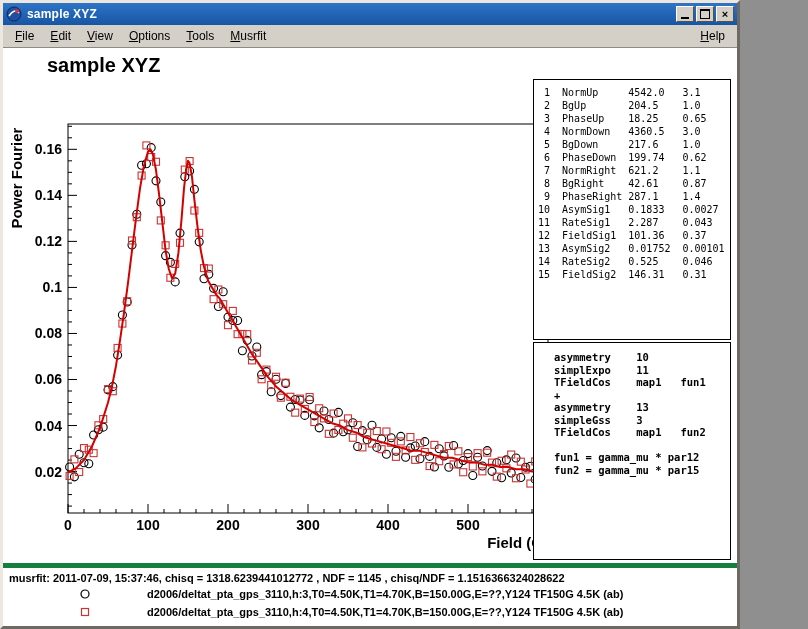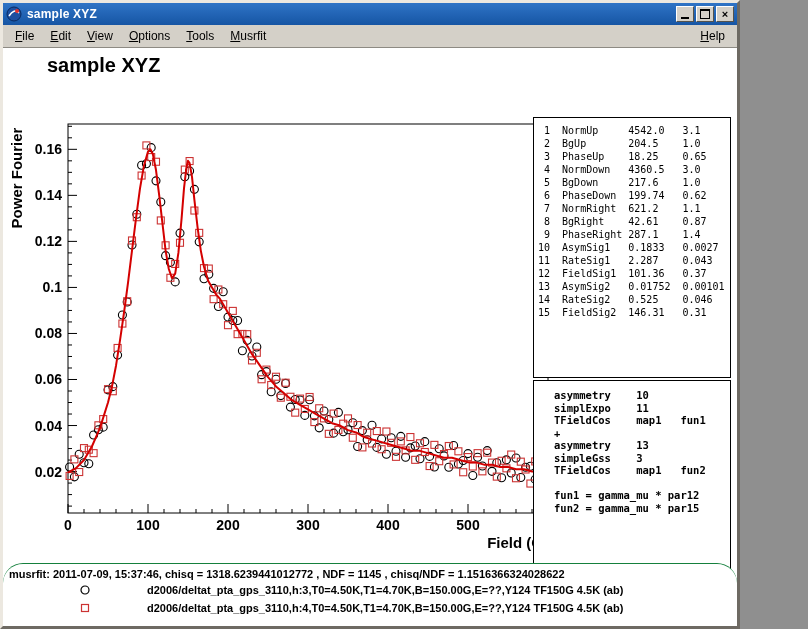--- a/index.html
+++ b/index.html
@@ -22,24 +22,24 @@
   .menu-left{display:flex;text-align:center;}
   .menu-right{margin-left:auto;display:flex;}
   .menu-item{padding:3px 8px;cursor:default;}
   .menu-item u{text-decoration:underline;}
   .canvas{flex:1;background:#ffffff;position:relative;}
   .plot-title{position:absolute;left:44px;top:6px;font-size:20px;font-weight:bold;color:#000;}
   #chart{position:absolute;left:0;top:45px;}
   #chart text{font-family:"Liberation Sans",sans-serif;font-weight:bold;fill:#000;}
   .param-box,.theory-box{position:absolute;right:6px;width:198px;border:1px solid #000;
     box-sizing:border-box;background:#fff;font-family:"DejaVu Sans Mono",monospace;
-    white-space:pre;overflow:hidden;color:#000;margin-top:38px;}
+    white-space:pre;overflow:hidden;color:#000;}
   .param-box{top:31px;height:261px;padding:6px 4px;font-size:10px;line-height:13px;}
   .theory-box{top:294px;height:218px;padding:8px 20px;font-size:10.5px;line-height:12.5px;font-weight:bold;}
-  .bottom-bar{position:absolute;left:0;right:0;top:515px;bottom:0;border-top:1px solid #15803d;background:#fff;border-radius:20px;}
+  .bottom-bar{position:absolute;left:0;right:0;top:515px;bottom:0;border-top:5px solid #15803d;background:#fff;}
   .status-text{font-size:11px;font-weight:bold;padding:4px 6px 1px;color:#000;}
   .legend-row{display:flex;align-items:center;height:18px;padding-left:76px;
     font-size:11px;font-weight:bold;color:#000;}
   .legend-marker{width:12px;height:12px;display:inline-flex;}
   .legend-label{margin-left:56px;}
 </style>
 </head>
 <body>
 
 <div class="window">

